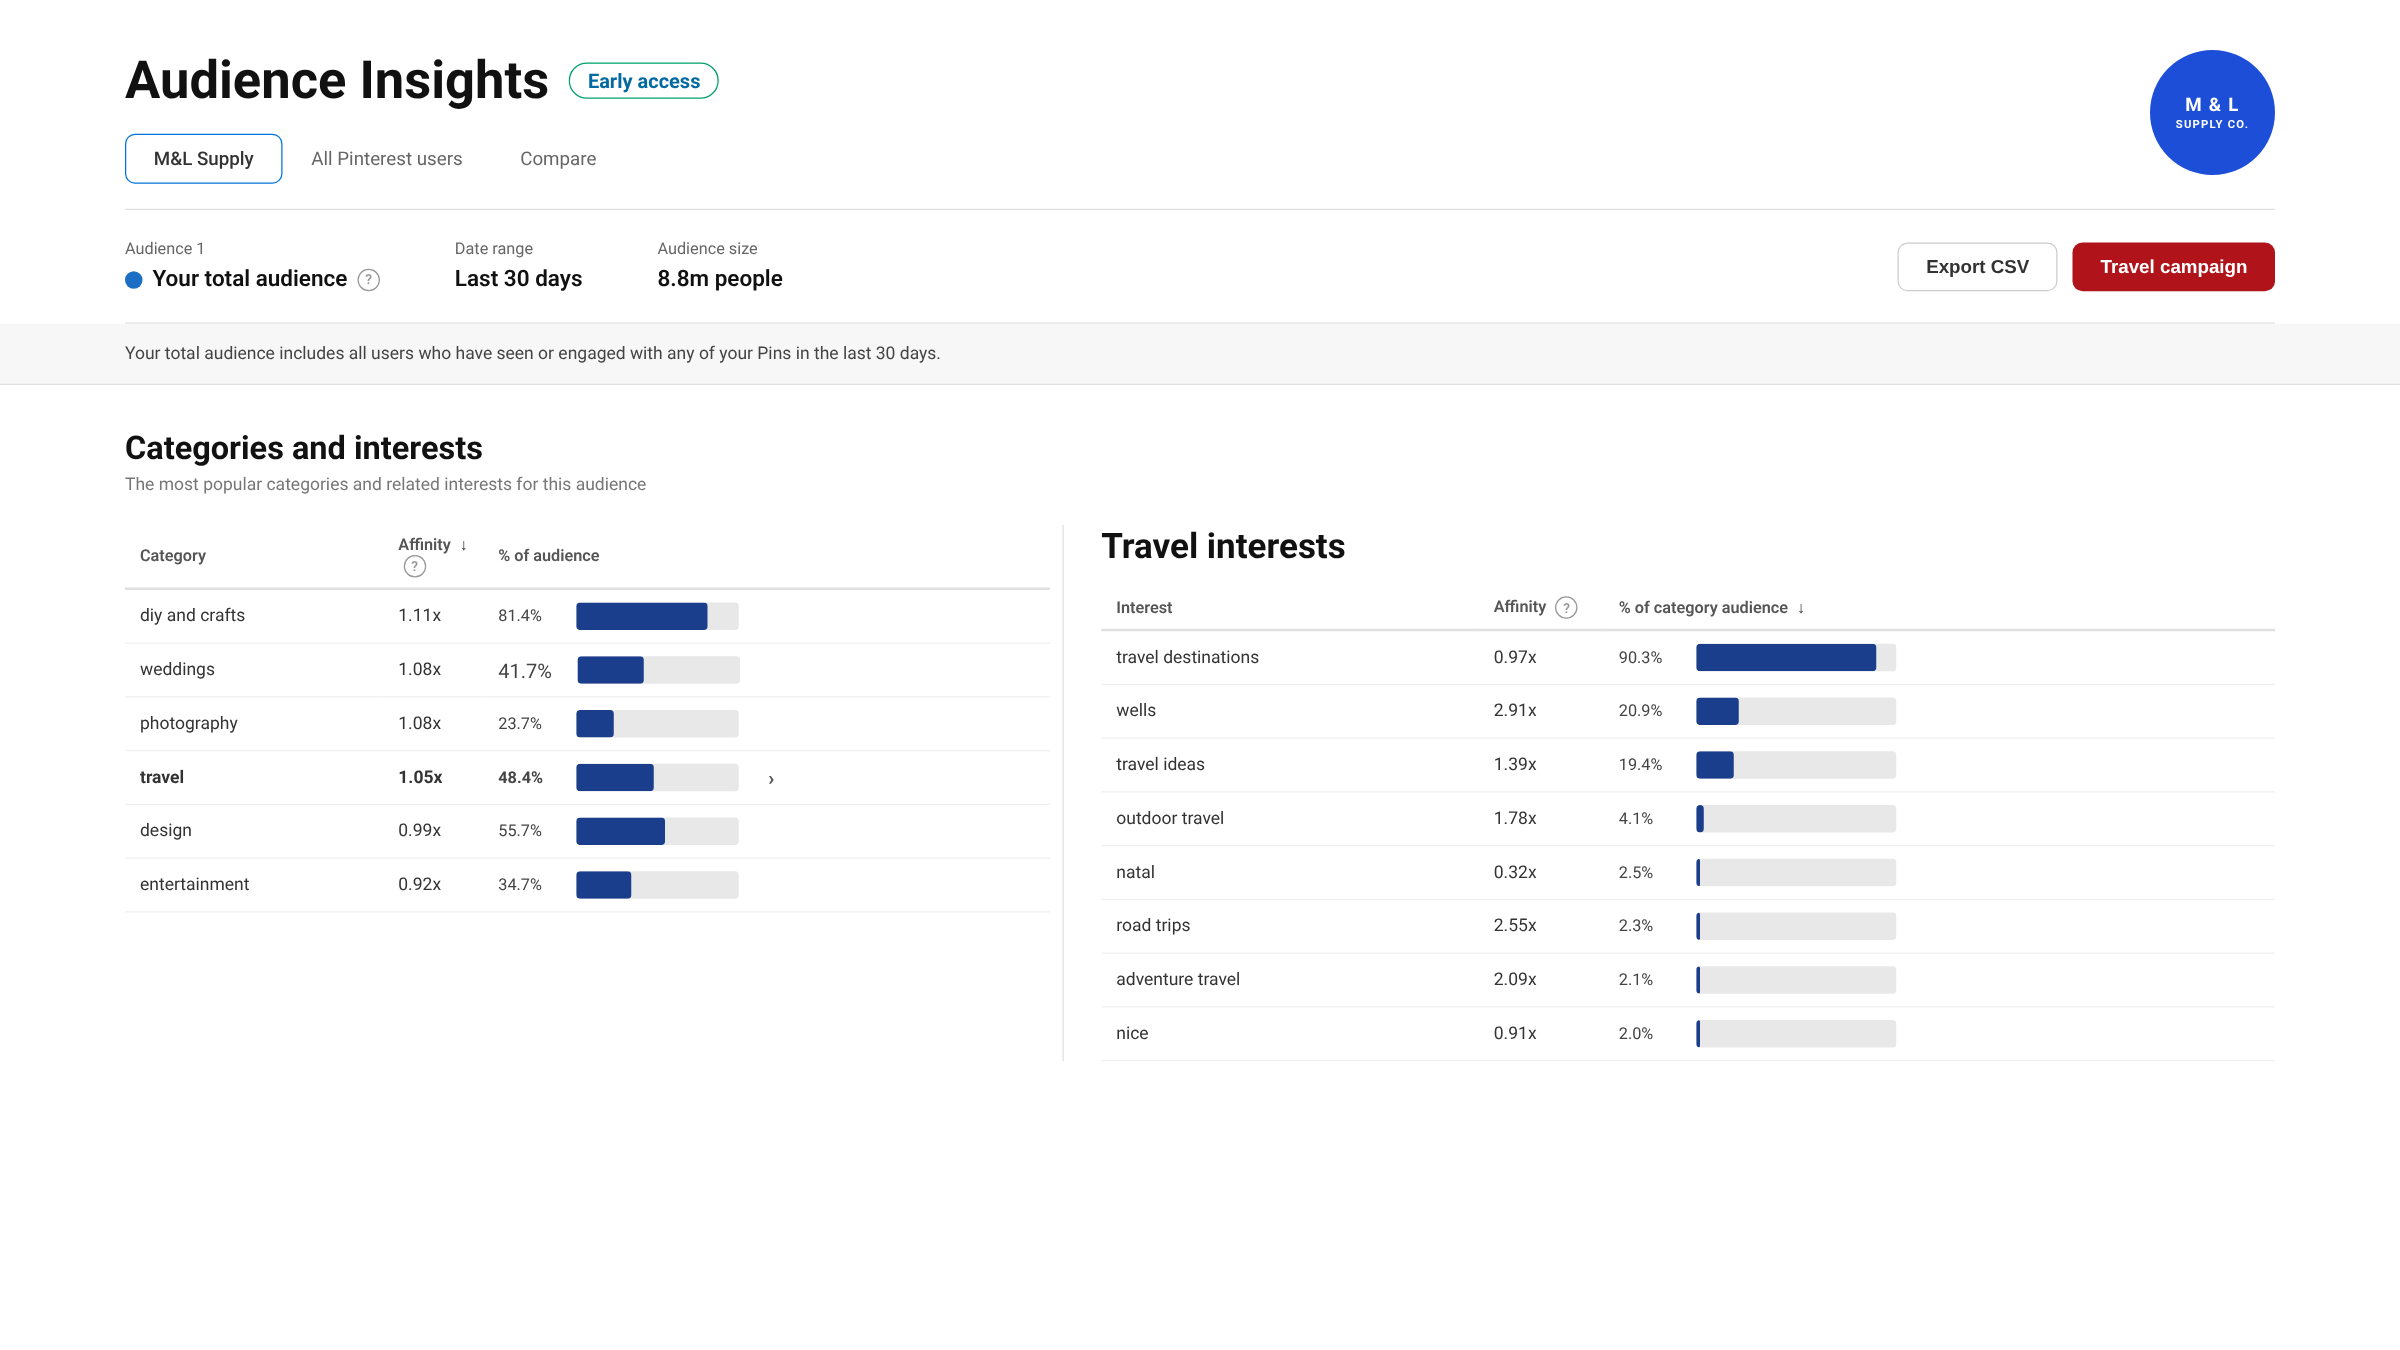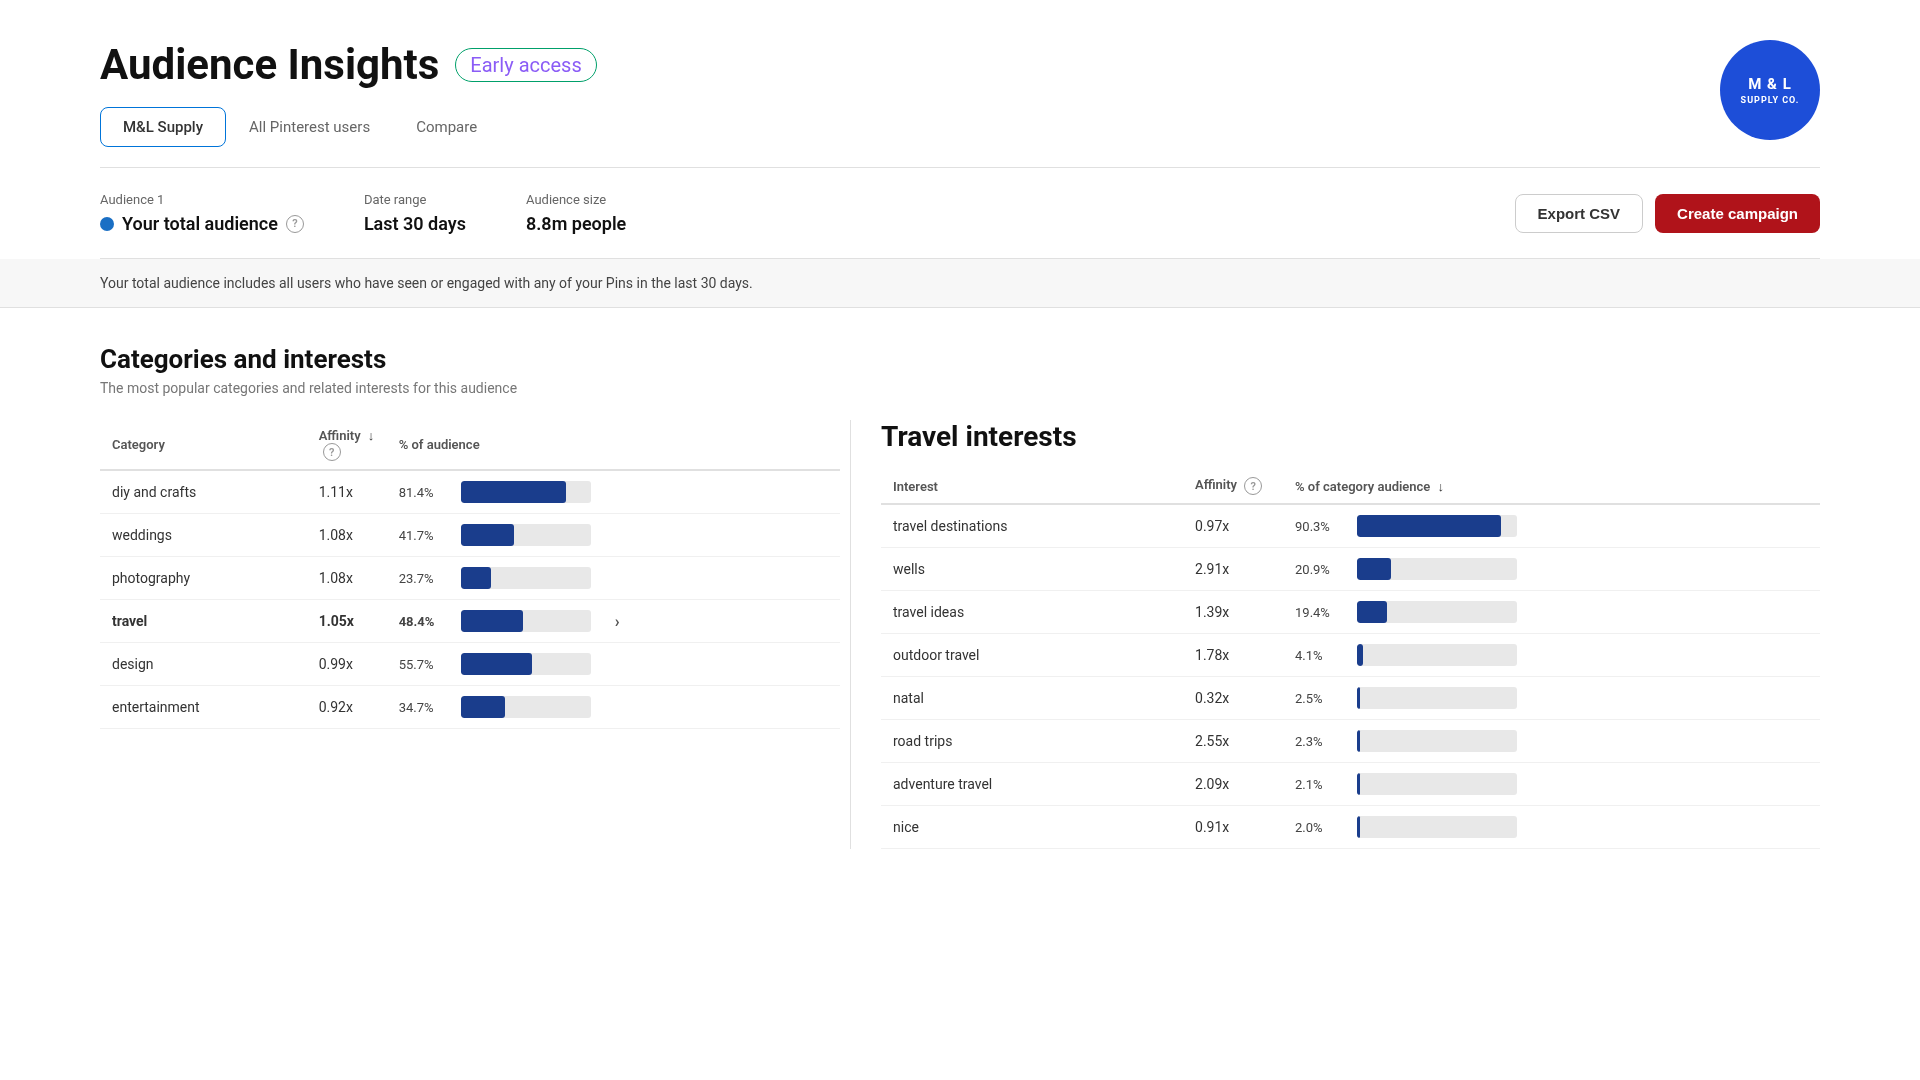--- a/index.html
+++ b/index.html
@@ -5,21 +5,21 @@
     * { box-sizing: border-box; margin: 0; padding: 0; }
     body { font-family: -apple-system, BlinkMacSystemFont, 'Segoe UI', Roboto, sans-serif; background: #fff; color: #333; font-size: 14px; }
 
     .page-wrapper { max-width: 1920px; padding: 0 100px; }
 
     
     .header { display: flex; align-items: flex-start; justify-content: space-between; padding: 40px 0 20px; border-bottom: 1px solid #e0e0e0; }
     .header-left { display: flex; flex-direction: column; gap: 18px; }
     .title-row { display: flex; align-items: center; gap: 16px; }
     .page-title { font-size: 42px; font-weight: 700; color: #111; }
-    .early-access-badge { border: 1.5px solid #00a06a; color: #8b5cf6; border-radius: 20px; padding: 4px 14px; font-size: 20px; font-weight: 400; }
+    .early-access-badge { border: 1.5px solid #00a06a; color: #0369a1; border-radius: 20px; padding: 4px 14px; font-size: 16px; font-weight: 700; }
 
     .tabs { display: flex; gap: 0; }
     .tab { padding: 10px 22px; font-size: 15px; cursor: pointer; border: 1.5px solid transparent; border-radius: 8px; color: #666; font-weight: 400; }
     .tab.active { border: 1.5px solid #0074d9; color: #333; font-weight: 500; border-radius: 8px; }
 
     .avatar-circle { width: 100px; height: 100px; border-radius: 50%; background: #1d4ed8; display: flex; flex-direction: column; align-items: center; justify-content: center; color: #fff; font-size: 18px; font-weight: 700; line-height: 1.2; }
 
     
     .audience-bar { display: flex; align-items: center; justify-content: space-between; padding: 24px 0; border-bottom: 1px solid #e0e0e0; }
     .audience-bar-left { display: flex; gap: 60px; align-items: flex-end; }
@@ -100,21 +100,21 @@
         <label>Date range</label>
         <div class="value">Last 30 days</div>
       </div>
       <div class="audience-field">
         <label>Audience size</label>
         <div class="value">8.8m people</div>
       </div>
     </div>
     <div class="audience-bar-right">
       <button class="btn-export">Export CSV</button>
-      <button class="btn-campaign">Create campaign</button>
+      <button class="btn-campaign">Travel campaign</button>
     </div>
   </div>
 </div>
 
 <div class="info-banner">
   <div style="max-width:1920px;margin:0 auto;padding:0 100px;">
     <span>Your total audience includes all users who have seen or engaged with any of your Pins in the last 30 days.</span>
   </div>
 </div>
 
@@ -154,21 +154,21 @@
                       <div class="bar-fill" style="width: 105.3px;"></div>
                     </div>
                   </div>
                 </td>
               </tr>
               <tr>
                 <td>weddings</td>
                 <td>1.08x</td>
                 <td>
                   <div class="bar-cell">
-                    <span style="min-width: 42px; font-size: 13px; color: rgb(68, 68, 68);">41.7%</span>
+                    <span style="min-width: 42px; font-size: 16px; color: rgb(68, 68, 68);">41.7%</span>
                     <div class="bar-bg">
                       <div class="bar-fill" style="width: 53.3px;"></div>
                     </div>
                   </div>
                 </td>
               </tr>
               <tr>
                 <td>photography</td>
                 <td>1.08x</td>
                 <td>

